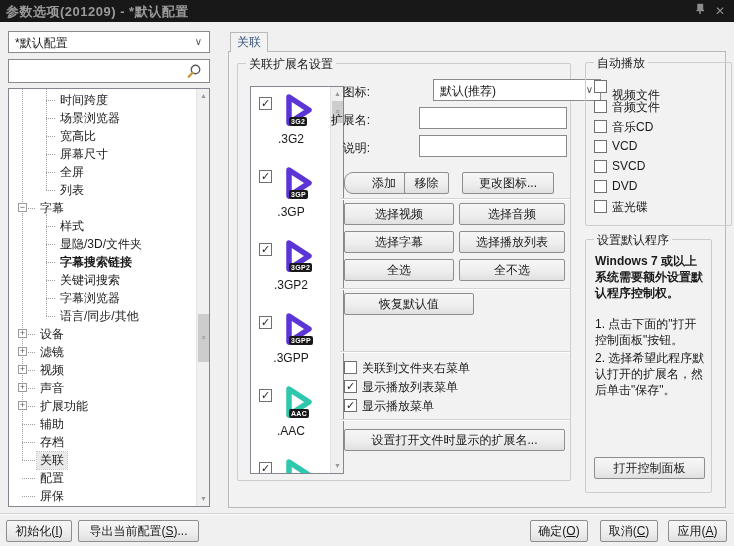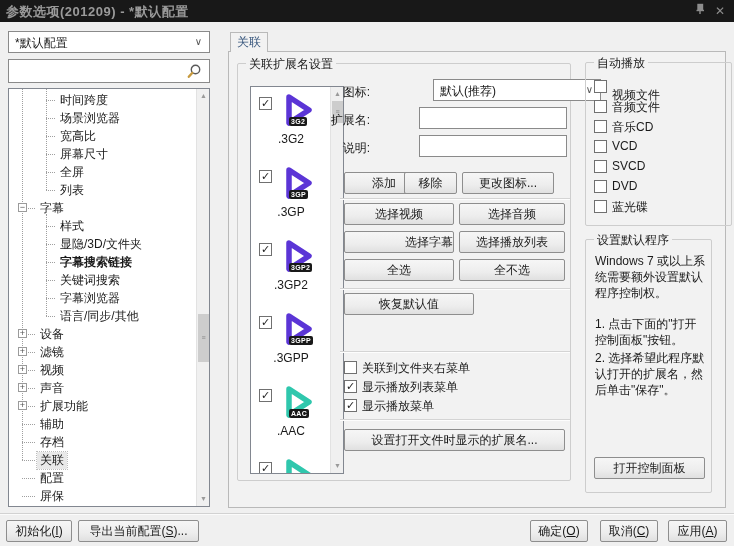--- a/index.html
+++ b/index.html
@@ -229,27 +229,27 @@
       <div class="flabel" style="left:60px; top:20px;">图标:</div>
       <div class="dd" style="left:195px; top:15px; width:168px; height:22px;text-decoration:underline;">
         <span class="val">默认(推荐)</span>
         <span class="arrow">∨</span>
       </div>
       <div class="flabel" style="left:60px; top:48px;">扩展名:</div>
       <div class="field" style="left:181px; top:43px; width:148px; height:22px;"></div>
       <div class="flabel" style="left:60px; top:76px;">说明:</div>
       <div class="field" style="left:181px; top:71px; width:148px; height:22px;"></div>
 
-      <div class="btn" style="left:106px; top:108px; width:80px;">添加</div>
-      <div class="btn" style="left:166px; top:108px; width:53px;">移除</div>
+      <div class="btn" style="left:106px; top:108px; width:80px;border-radius:9px;">添加</div>
+      <div class="btn" style="left:166px; top:108px; width:45px;">移除</div>
       <div class="btn" style="left:224px; top:108px; width:92px;">更改图标...</div>
       <div class="sep" style="left:102px; top:134px; width:230px;"></div>
       <div class="btn" style="left:106px; top:139px; width:110px;">选择视频</div>
       <div class="btn" style="left:221px; top:139px; width:106px;">选择音频</div>
-      <div class="btn" style="left:106px; top:167px; width:110px;text-align:right;">选择字幕</div>
+      <div class="btn" style="left:106px; top:167px; width:110px;">选择字幕</div>
       <div class="btn" style="left:221px; top:167px; width:106px;">选择播放列表</div>
       <div class="btn" style="left:106px; top:195px; width:110px;">全选</div>
       <div class="btn" style="left:221px; top:195px; width:106px;">全不选</div>
       <div class="sep" style="left:102px; top:224px; width:230px;"></div>
       <div class="btn" style="left:106px; top:229px; width:130px;">恢复默认值</div>
       <div class="sep" style="left:102px; top:287px; width:230px;"></div>
 
       <div id="assoc-checks">
           <div class="cb" style="left: 106px; top: 297px;"></div>
           <div class="cb-label" style="left: 124px; top: 296px;">关联到文件夹右菜单</div>
@@ -279,21 +279,21 @@
           <div class="cb" style="left: 8px; top: 117px;"></div>
           <div class="cb-label" style="left: 26px; top: 116px;">DVD</div>
           <div class="cb" style="left: 8px; top: 137px;"></div>
           <div class="cb-label" style="left: 26px; top: 136px;">蓝光碟</div>
         </div>
     </div>
 
     <div class="group" style="left:356px; top:187px; width:127px; height:254px;">
       <div class="gtitle">设置默认程序</div>
       <div id="dp-paragraphs">
-          <div class="dp-text" style="top: 13px;">Windows 7 或以上系统需要额外设置默认程序控制权。</div>
+          <div class="dp-text" style="top: 13px; font-weight: bold;">Windows 7 或以上系统需要额外设置默认程序控制权。</div>
           <div class="dp-text" style="top: 76px;">1. 点击下面的"打开控制面板"按钮。</div>
           <div class="dp-text" style="top: 110px;">2. 选择希望此程序默认打开的扩展名，然后单击"保存"。</div>
         </div>
       <div class="btn" style="left:8px; top:217px; width:111px;">打开控制面板</div>
     </div>
   </div>
 
   <div class="footer-line"></div>
   <div class="btn" style="left:6px;  top:520px; width:66px;">初始化(<u>I</u>)</div>
   <div class="btn" style="left:78px; top:520px; width:121px;">导出当前配置(<u>S</u>)...</div>

